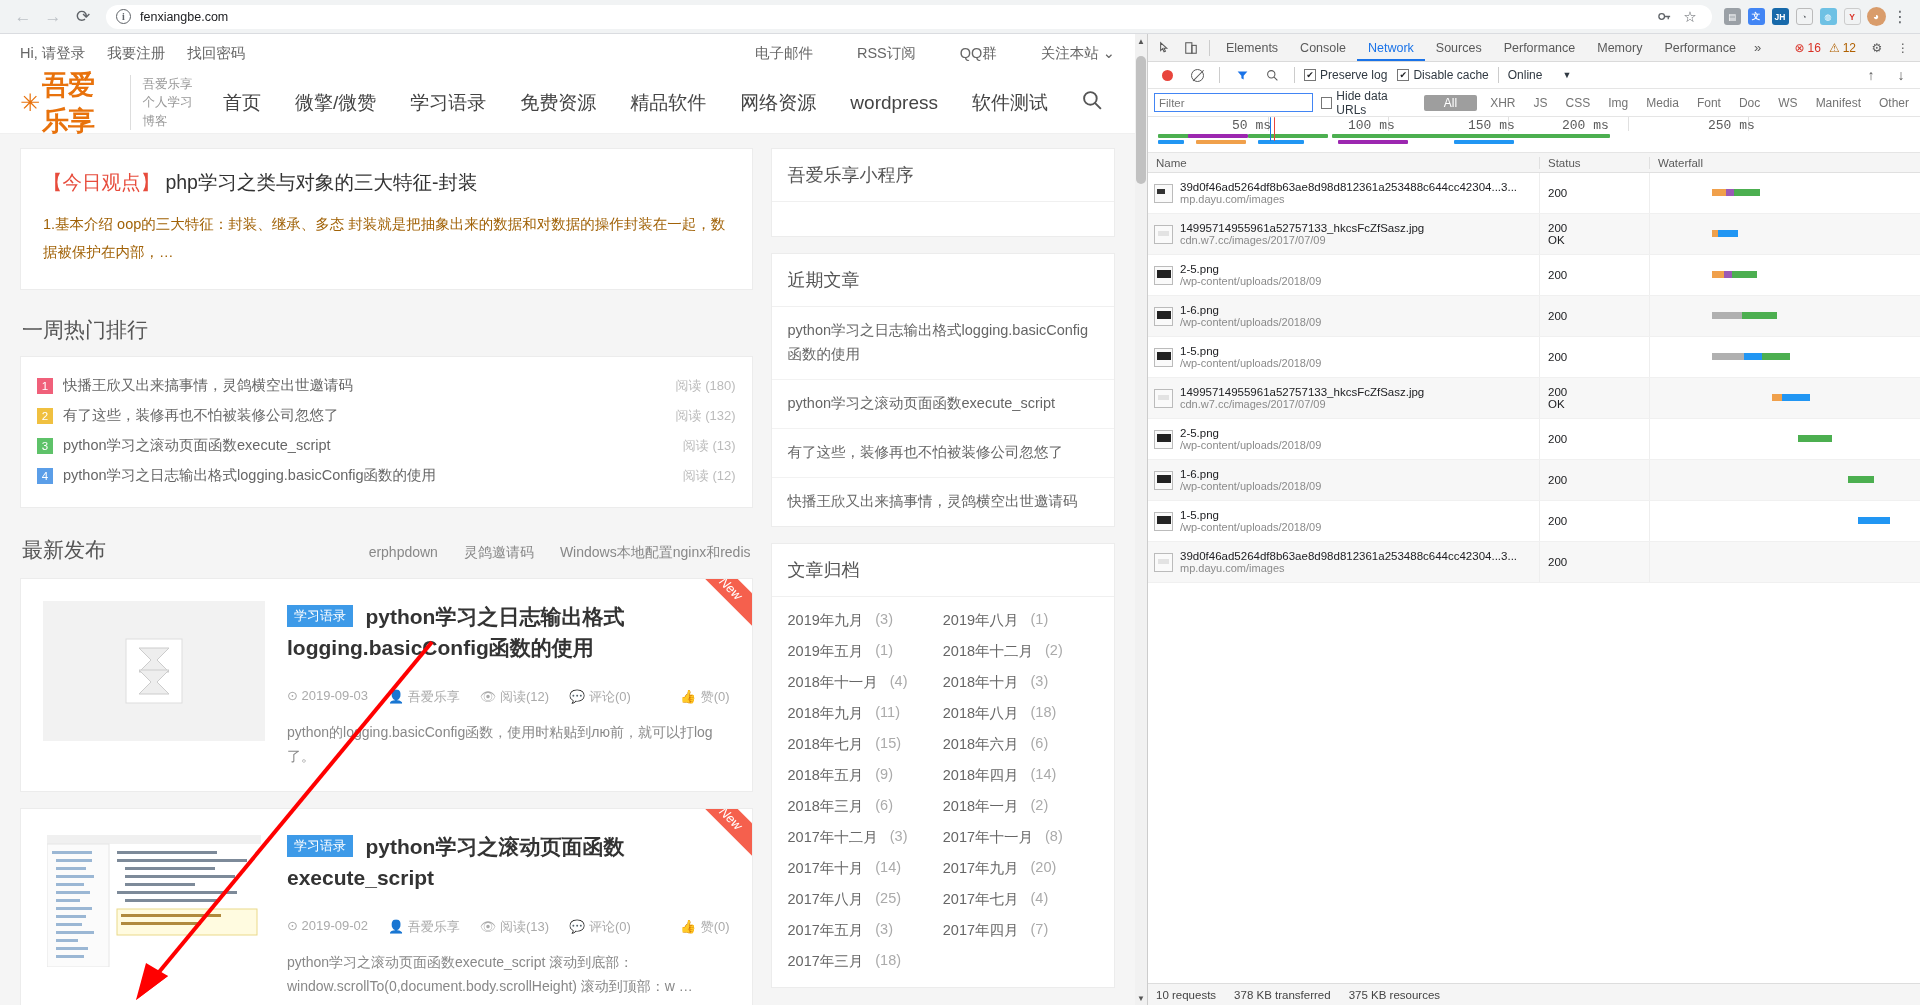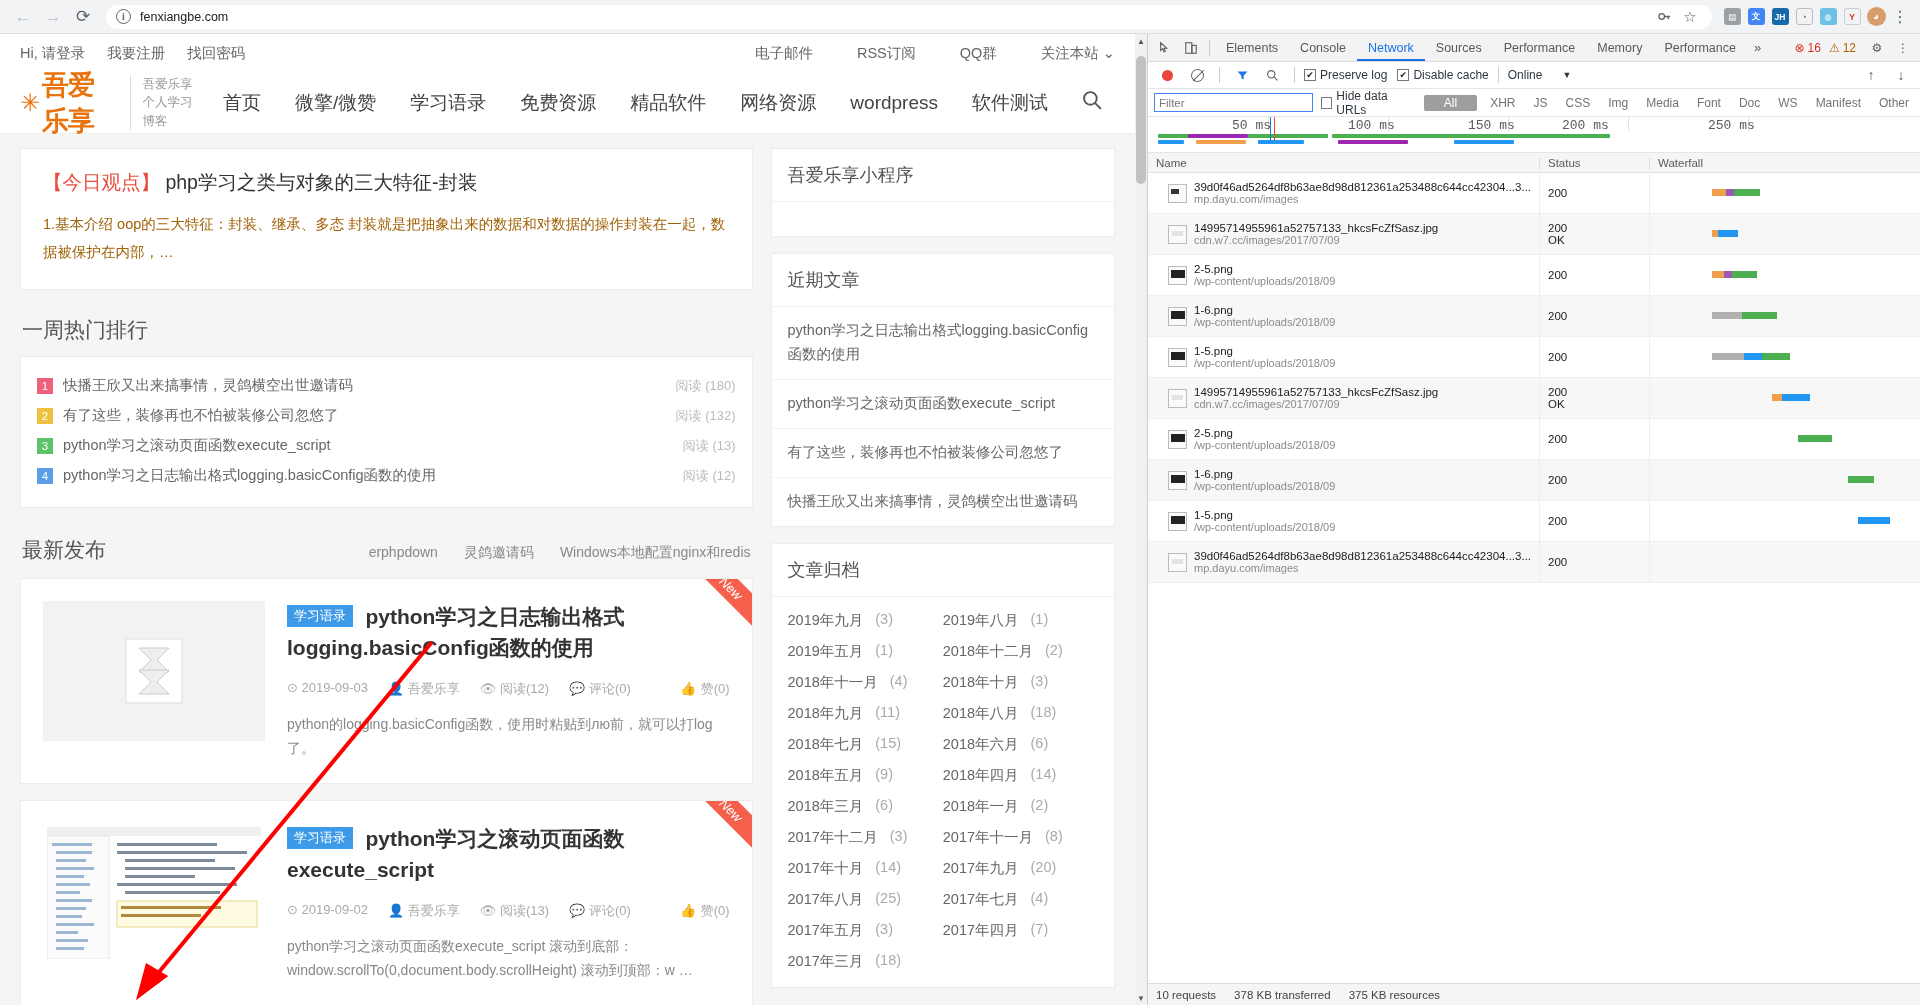--- a/index.html
+++ b/index.html
@@ -88,21 +88,21 @@
 
   .post { background:#fff; border:1px solid #ececec; display:flex; padding:22px;
      margin-bottom:16px; position:relative; overflow:hidden; }
   .post-thumb { width:222px; height:140px; flex:0 0 auto; background:#f2f2f2;
      display:flex; align-items:center; justify-content:center; }
   .post-body { flex:1; padding-left:22px; min-width:0; }
   .cat-badge { display:inline-block; background:#3d9ae8; color:#fff; font-size:13px;
      padding:2px 7px; vertical-align:4px; margin-right:8px; }
   .post-title { font-size:21px; font-weight:bold; color:#333; display:inline;
      line-height:1.5; }
-  .post-meta { margin-top:16px; font-size:13px; color:#aaa; display:flex; gap:20px; }
+  .post-meta { margin-top:24px; font-size:13px; color:#aaa; display:flex; gap:20px; }
   .post-exc { margin-top:14px; font-size:14px; color:#888; line-height:1.75; }
   .ribbon { position:absolute; top:-2px; right:-34px; width:110px; background:#f5604d;
      color:#fff; font-size:13px; text-align:center; transform:rotate(45deg);
      padding:4px 0; font-style:italic; }
 
   
   .widget { background:#fff; border:1px solid #ececec; margin-bottom:16px; }
   .widget-h { font-size:18px; color:#555; padding:14px 16px; border-bottom:1px solid #f0f0f0; }
   .widget-b { padding:0; }
   .mini-box { height:34px; }
@@ -157,21 +157,21 @@
   .tl-tick { position:absolute; top:0; width:1px; height:14px; background:#e0e0e0; }
   #tl-bars { position:absolute; left:0; right:0; top:17px; height:18px; }
   .tlbar { position:absolute; height:4px; border-radius:1px; }
 
   #dt-table-head { height:20px; display:flex; align-items:center; background:#f5f5f5;
      border-bottom:1px solid #e0e0e0; font-size:11.5px; color:#5a5a5a; }
   #dt-rows { flex:1; overflow:hidden; }
   .dt-row { height:41px; display:flex; align-items:center; border-bottom:1px solid #f0f0f0;
      font-size:11.5px; }
   .dt-row:nth-child(even) { background:#f7f7f7; }
-  .col-name { width:392px; display:flex; align-items:center; padding-left:20px;
+  .col-name { width:392px; display:flex; align-items:center; padding-left:6px;
      border-right:1px solid #eee; height:100%; }
   .thumb-ico { width:19px; height:19px; border:1px solid #bbb; background:#fafafa;
      flex:0 0 auto; margin-right:7px; position:relative; overflow:hidden; }
   .thumb-ico i { position:absolute; display:block; }
   .nm-wrap { min-width:0; }
   .nm { color:#202124; white-space:nowrap; overflow:hidden; text-overflow:ellipsis;
      max-width:350px; }
   .pth { color:#8a8a8a; font-size:11px; white-space:nowrap; overflow:hidden;
      text-overflow:ellipsis; max-width:350px; }
   .col-status { width:110px; padding-left:8px; border-right:1px solid #eee; height:100%;

